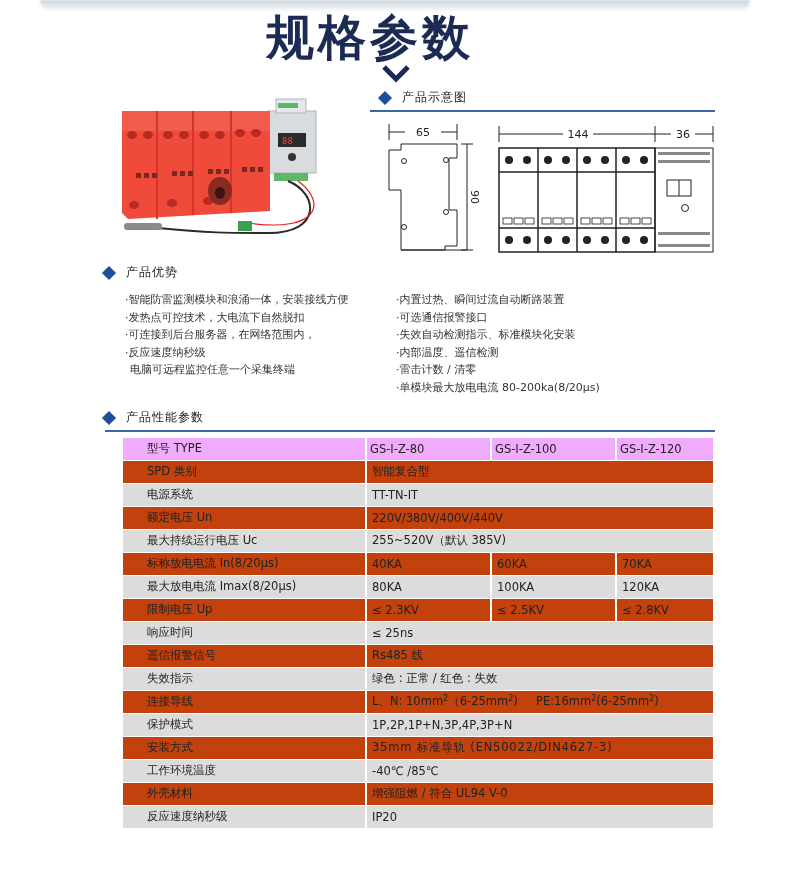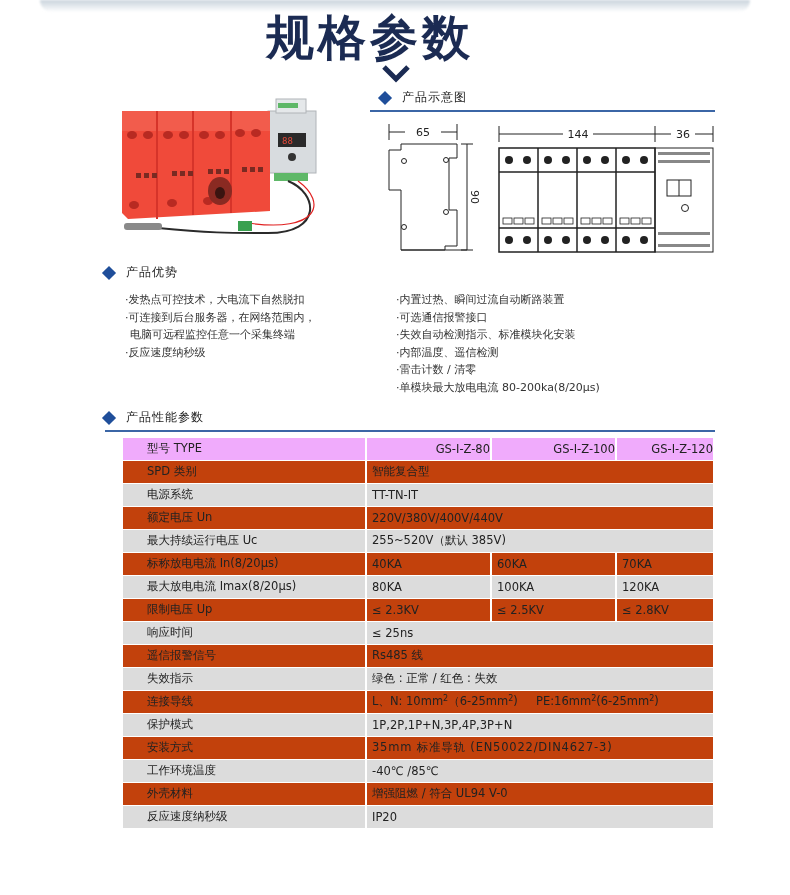--- a/index.html
+++ b/index.html
@@ -46,21 +46,21 @@
     position: absolute; left: 123px; top: 438px; width: 591px;
     border-collapse: collapse; table-layout: fixed; font-size: 11.5px; color: #222;
   }
   .spec-table td {
     height: 23px; padding: 0 0 0 0; white-space: nowrap; overflow: hidden;
     border-right: 2px solid #ffffff; border-bottom: 1px solid #ffffff;
   }
   .spec-table td.label { padding-left: 24px; }
   .spec-table td.val { padding-left: 5px; }
   .spec-table tr.hdr td { background: #f0abfc; height: 22px; }
-  .spec-table tr.hdr td.model { text-align: right; padding-left: 12px; }
+  .spec-table tr.hdr td.model { text-align: left; padding-left: 3px; }
   .spec-table tr.even td { background: #c2410c; }
   .spec-table tr.odd td { background: #dcdcdc; }
   sup { font-size: 8px; vertical-align: top; line-height: 10px; }
 </style>
 </head>
 <body>
 
 <div class="top-shade"></div>
 
 <div class="page-title">规格参数</div>
@@ -208,24 +208,25 @@
   <text x="193" y="18" font-size="11" text-anchor="middle" fill="#222">144</text>
   <text x="298" y="18" font-size="11" text-anchor="middle" fill="#222">36</text>
 </svg>
 
 <div class="section-head" style="left:104px; top:264px;">
   <span class="diamond"></span>
   <span class="section-label">产品优势</span>
 </div>
 
 <div class="adv-col" style="left:125px; top:291px;">
+  <div>·智能防雷监测模块和浪涌一体，安装接线方便</div>
   <div>·发热点可控技术，大电流下自然脱扣</div>
   <div>·可连接到后台服务器，在网络范围内，</div>
+  <div>·反应速度纳秒级</div>
   <div style="padding-left:5px;"> 电脑可远程监控任意一个采集终端</div>
-  <div>·反应速度纳秒级</div>
 </div>
 
 <div class="adv-col" style="left:396px; top:291px;">
   <div>·内置过热、瞬间过流自动断路装置</div>
   <div>·可选通信报警接口</div>
   <div>·失效自动检测指示、标准模块化安装</div>
   <div>·内部温度、遥信检测</div>
   <div>·雷击计数 / 清零</div>
   <div>·单模块最大放电电流 80-200ka(8/20μs)</div>
 </div>

